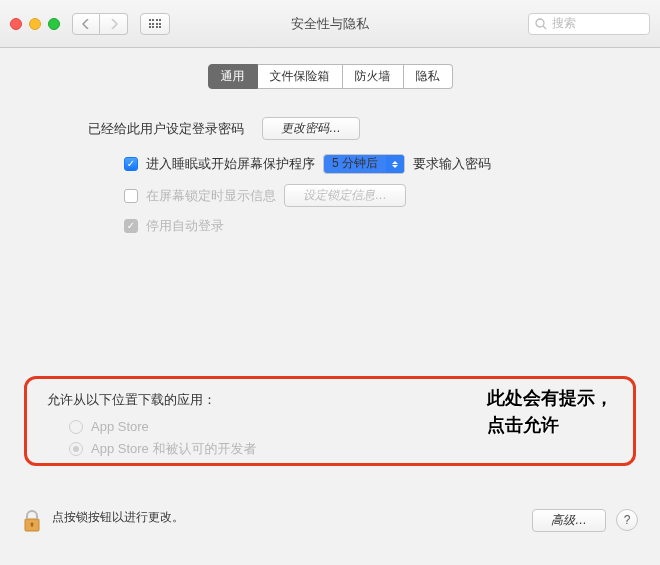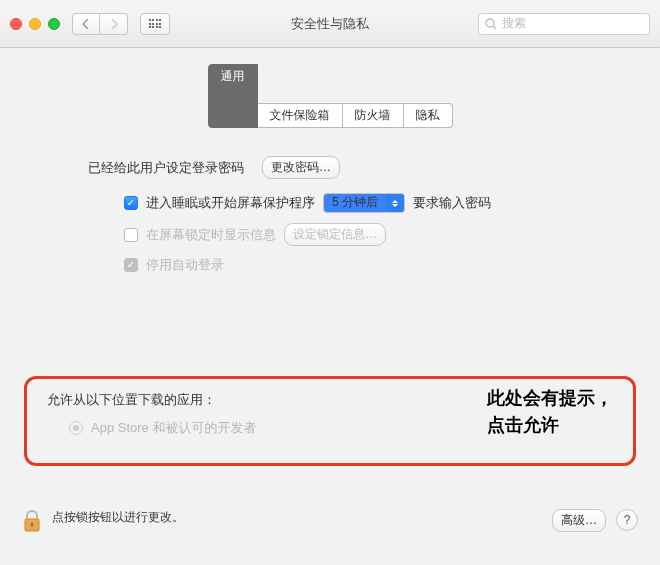--- a/index.html
+++ b/index.html
@@ -24,37 +24,37 @@
   .navbtn:last-child{border-radius:0 4px 4px 0;border-left:none;}
   .gridbtn{
     width:30px;height:22px;background:linear-gradient(#ffffff,#f1f1f1);
     border:1px solid #c6c6c6;border-radius:4px;display:flex;align-items:center;justify-content:center;
     margin-left:6px;
   }
   .gridicon{display:grid;grid-template-columns:repeat(4,2px);grid-template-rows:repeat(3,2px);gap:1.5px;}
   .gridicon span{width:2px;height:2px;background:#6a6a6a;}
   .title{flex:0 0 auto;margin:0 auto;font-size:13px;color:#4a4a4a;position:absolute;left:50%;transform:translateX(-50%);}
   .search{
-    margin-left:auto;height:22px;width:172px;border:1px solid #cfcfcf;border-radius:4px;
+    margin-left:auto;height:22px;width:122px;border:1px solid #cfcfcf;border-radius:4px;
     background:#fff;display:flex;align-items:center;padding:0 6px;gap:5px;color:#bdbdbd;font-size:12px;
   }
   .content{background:#f2f2f2;height:517px;padding-top:16px;position:relative;}
   .tabs{display:flex;justify-content:center;}
   .tab{
     font-size:12px;padding:3px 12px;background:#fff;border:1px solid #b9b9b9;color:#333;
   }
   .tab.active{background:#6b6b6b;color:#fff;border-color:#6b6b6b;}
   .tab:first-child{border-radius:4px 0 0 4px;}
   .tab:last-child{border-radius:0 4px 4px 0;}
-  .tab:not(:first-child){border-left:none;margin-top:39px;}
+  .tab:not(:first-child){border-left:none;}
   .pane{padding:28px 54px 0;}
   .row1{display:flex;align-items:center;gap:18px;font-size:13px;color:#333;margin-bottom:14px;margin-left:34px;}
   .btn{
     font-size:12px;background:linear-gradient(#ffffff,#f1f1f1);border:1px solid #c6c6c6;
-    border-radius:9px;padding:2px 8px;color:#333;
+    border-radius:4px;padding:2px 18px;color:#333;font-style:italic;
   }
   .cbrow{display:flex;align-items:center;gap:8px;font-size:13px;color:#333;margin-left:70px;margin-bottom:10px;}
   .cbrow.disabled{color:#b7b7b7;}
   .cb{width:14px;height:14px;border:1px solid #b8b8b8;border-radius:3px;background:#fff;display:flex;align-items:center;justify-content:center;}
   .cb.checked{background:linear-gradient(#4aa3ff,#1677ff);border-color:#1677ff;}
   .cb.checked::after{content:"✓";color:#fff;font-size:10px;line-height:1;}
   .cb.grey.checked{background:#bfbfbf;border-color:#bfbfbf;}
   .select{
     display:inline-flex;align-items:flex-start;border:1px solid #c6c6c6;border-radius:4px;
     background:#3b82f6;height:20px;font-size:12px;overflow:hidden;
@@ -169,20 +169,24 @@
 
     <div class="cbrow disabled">
       <div class="cb grey checked"></div>
       <span>停用自动登录</span>
     </div>
   </div>
 
   <div class="highlight">
     <div class="dltitle">允许从以下位置下载的应用：</div>
     <div class="radiorow">
+      <div class="radio"></div>
+      <span>App Store</span>
+    </div>
+    <div class="radiorow">
       <div class="radio sel"></div>
       <span>App Store 和被认可的开发者</span>
     </div>
     <div class="annot">
       <span>此处会有提示，</span><br>
       <span>点击允许</span>
     </div>
   </div>
 
   <div class="footer">

